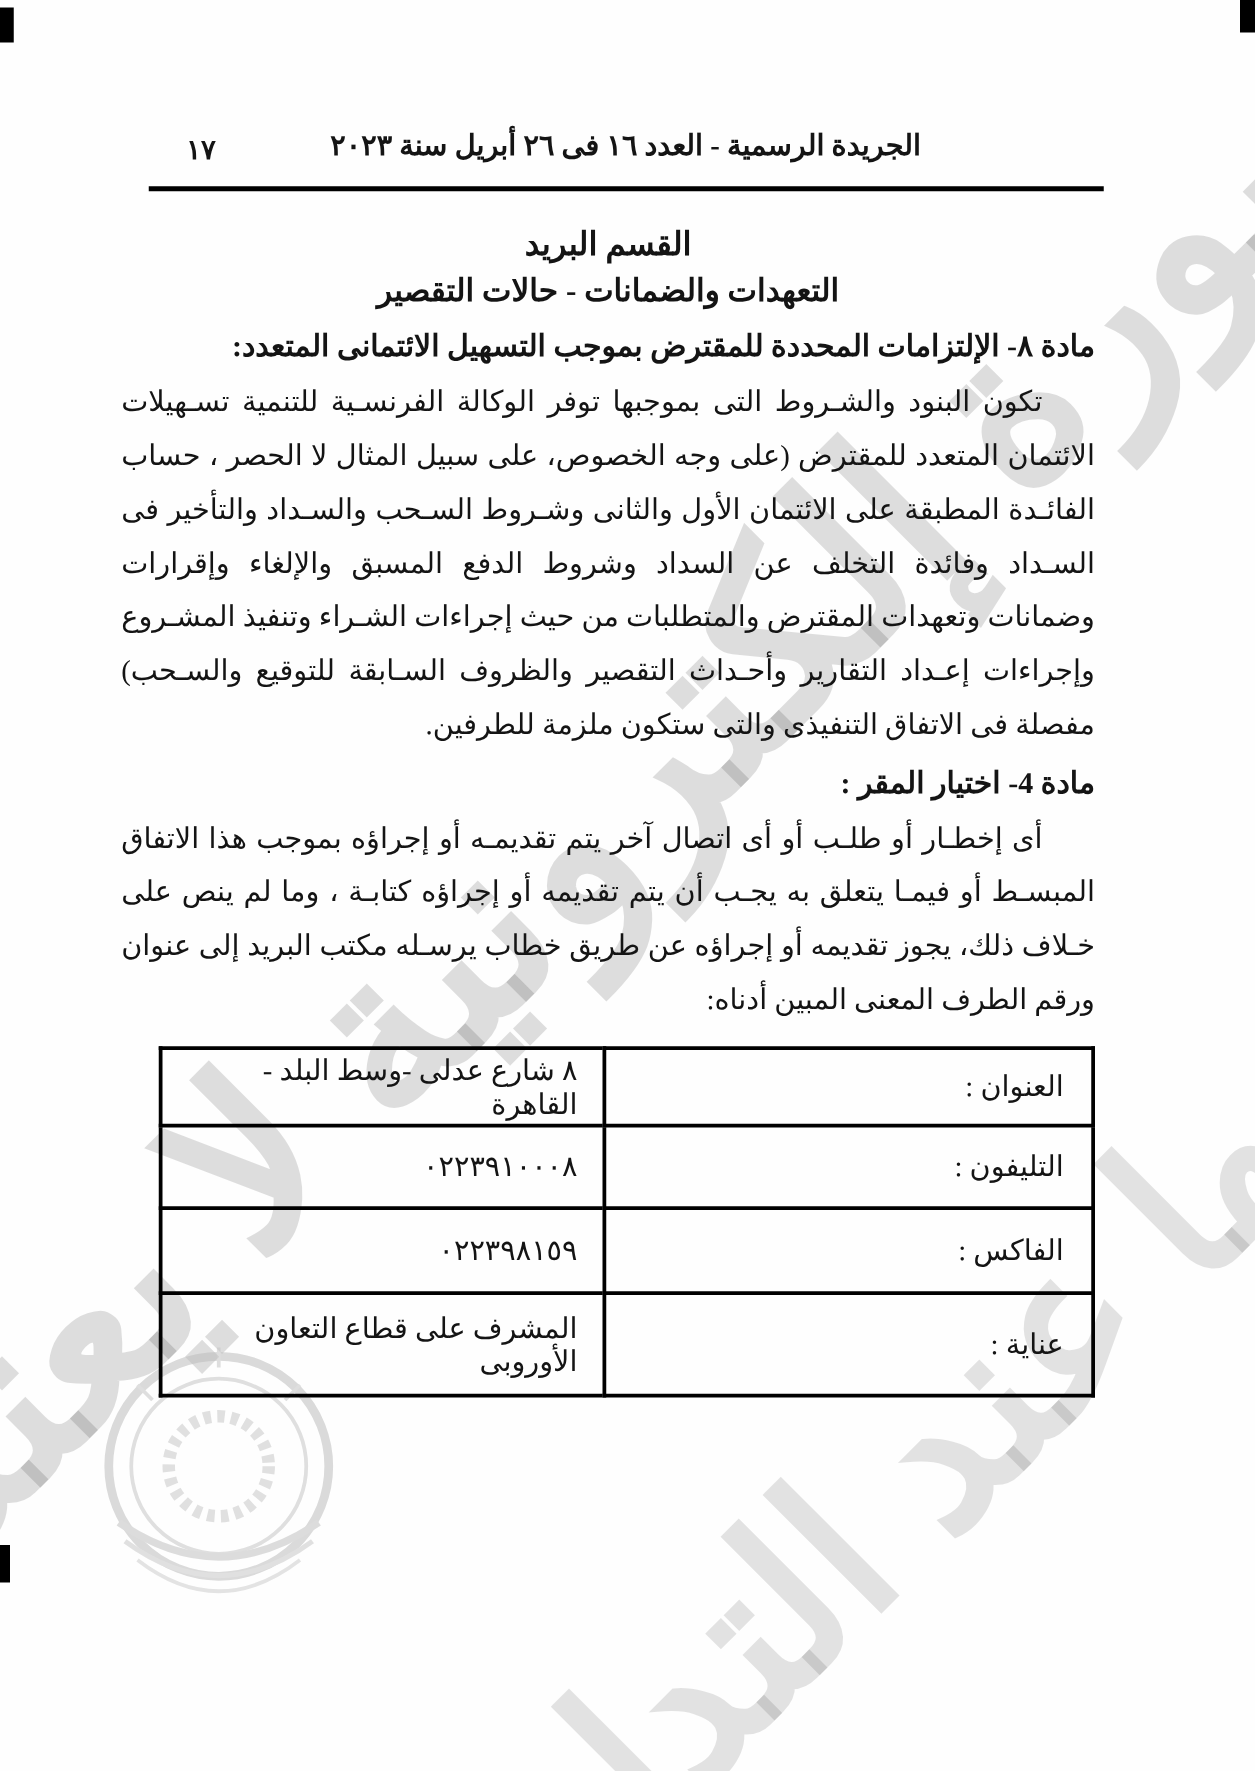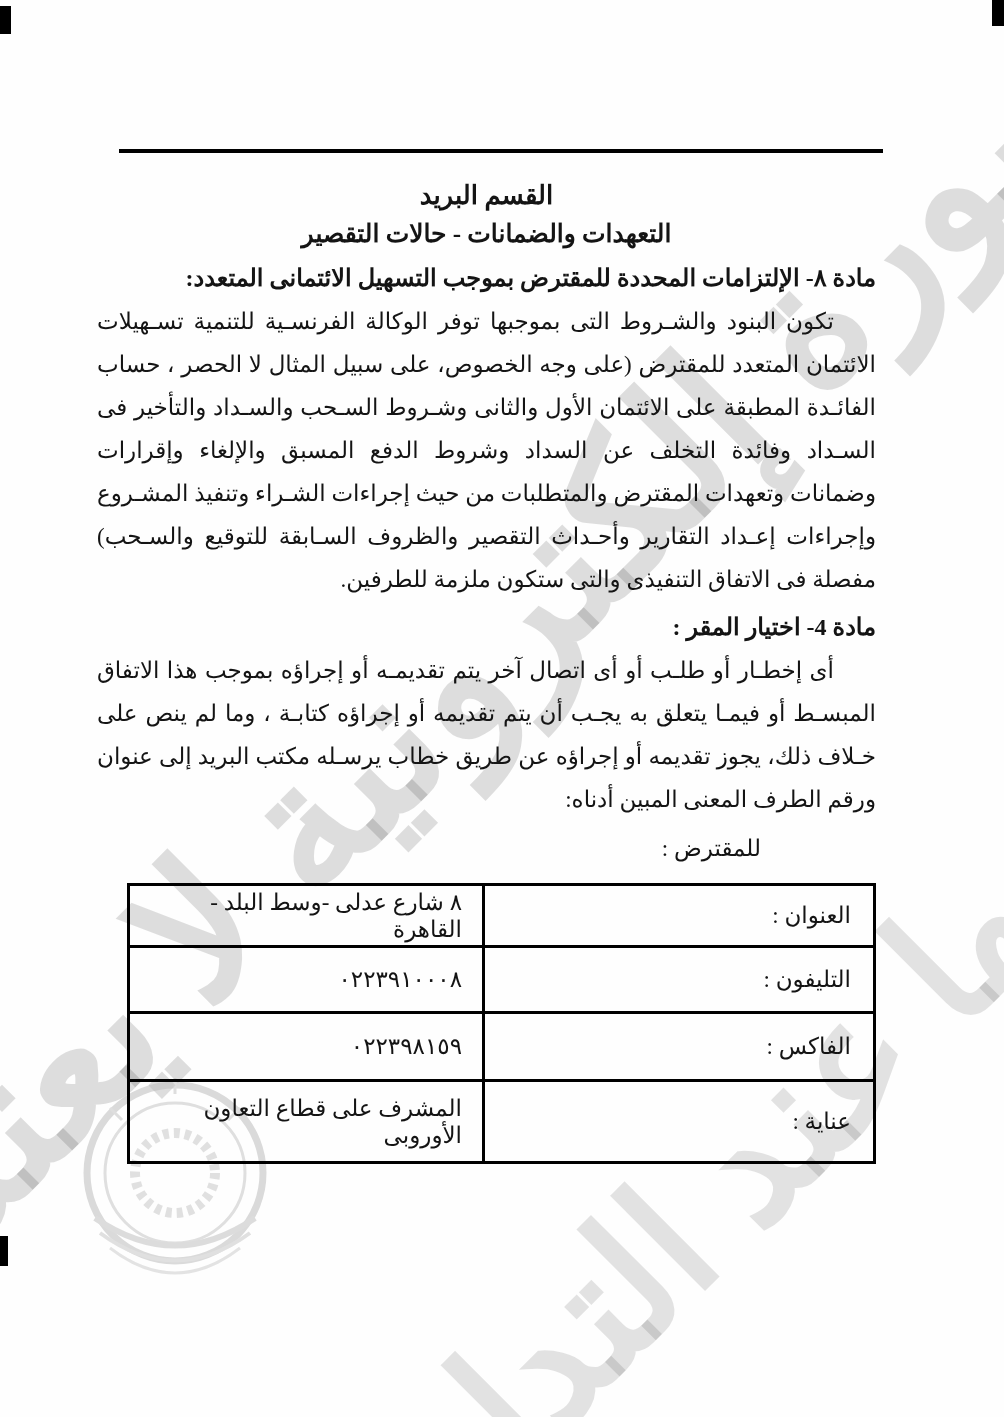--- a/index.html
+++ b/index.html
@@ -68,34 +68,37 @@
       <line x1="105" y1="10" x2="105" y2="26"></line>
       <line x1="40" y1="40" x2="52" y2="52"></line>
       <line x1="170" y1="40" x2="158" y2="52"></line>
     </g>
   </svg>
 
   <div class="corner-mark cm-tl"></div>
   <div class="corner-mark cm-tr"></div>
   <div class="corner-mark cm-bl"></div>
 
+  <header class="header">
+    <span class="pagenum">١٧</span>
+    <span class="masthead">الجريدة الرسمية - العدد ١٦ فى ٢٦ أبريل سنة ٢٠٢٣</span>
+  </header>
   <div class="rule"></div>
 
   <main class="content">
 
     <h2 class="center-title">القسم البريد</h2>
     <h3 class="center-sub">التعهدات والضمانات - حالات التقصير</h3>
 
     <h4 class="article-title">مادة ٨- الإلتزامات المحددة للمقترض بموجب التسهيل الائتمانى المتعدد:</h4>
     <p class="para">تكون البنود والشـروط التى بموجبها توفر الوكالة الفرنسـية للتنمية تسـهيلات الائتمان المتعدد للمقترض (على وجه الخصوص، على سبيل المثال لا الحصر ، حساب الفائـدة المطبقة على الائتمان الأول والثانى وشـروط السـحب والسـداد والتأخير فى السـداد وفائدة التخلف عن السداد وشروط الدفع المسبق والإلغاء وإقرارات وضمانات وتعهدات المقترض والمتطلبات من حيث إجراءات الشـراء وتنفيذ المشـروع وإجراءات إعـداد التقارير وأحـداث التقصير والظروف السـابقة للتوقيع والسـحب) مفصلة فى الاتفاق التنفيذى والتى ستكون ملزمة للطرفين.</p>
 
     <h4 class="article-title">مادة 4- اختيار المقر :</h4>
     <p class="para">أى إخطـار أو طلـب أو أى اتصال آخر يتم تقديمـه أو إجراؤه بموجب هذا الاتفاق المبسـط أو فيمـا يتعلق به يجـب أن يتم تقديمه أو إجراؤه كتابـة ، وما لم ينص على خـلاف ذلك، يجوز تقديمه أو إجراؤه عن طريق خطاب يرسـله مكتب البريد إلى عنوان ورقم الطرف المعنى المبين أدناه:</p>
 
-    <p class="borrower">للمقترض :</p>
 
     <table class="contact-table">
       <tbody>
         <tr>
           <td class="label">العنوان :</td>
           <td class="value">٨ شارع عدلى -وسط البلد - القاهرة</td>
         </tr>
         <tr>
           <td class="label">التليفون :</td>
           <td class="value">٠٢٢٣٩١٠٠٠٨</td>

